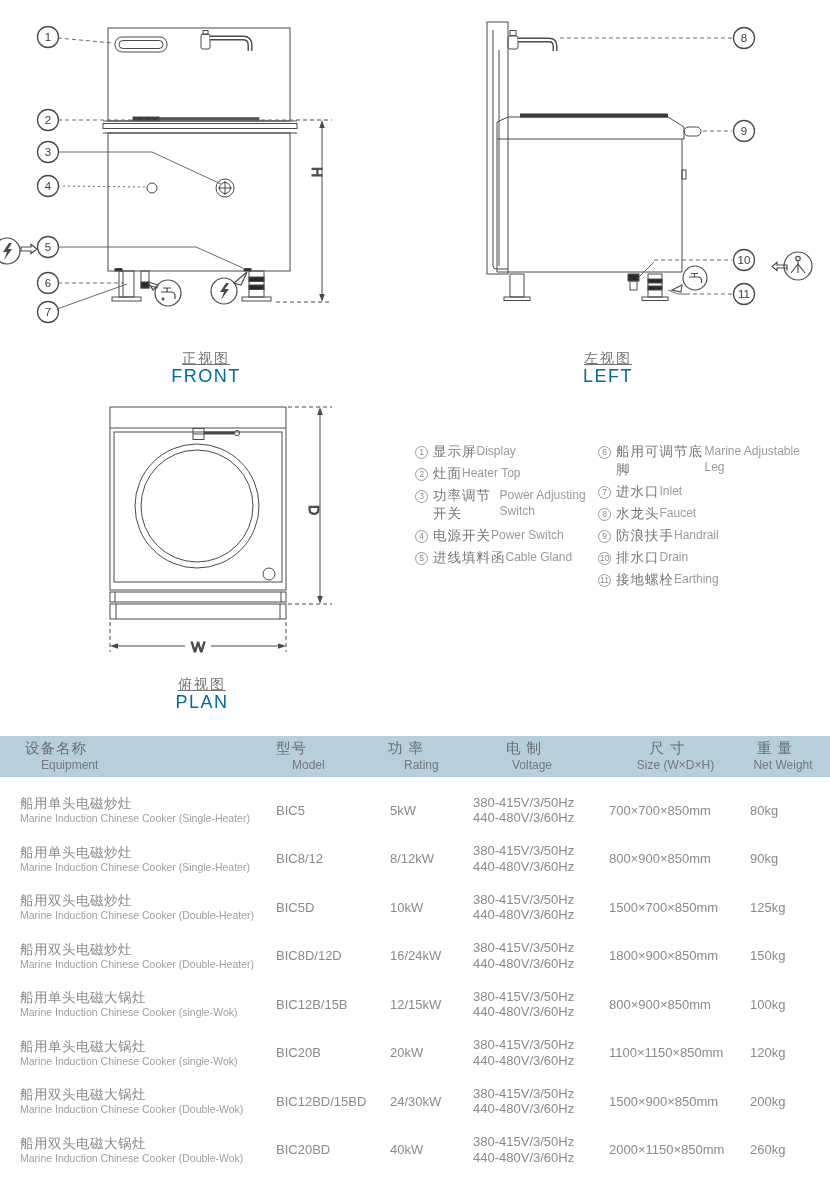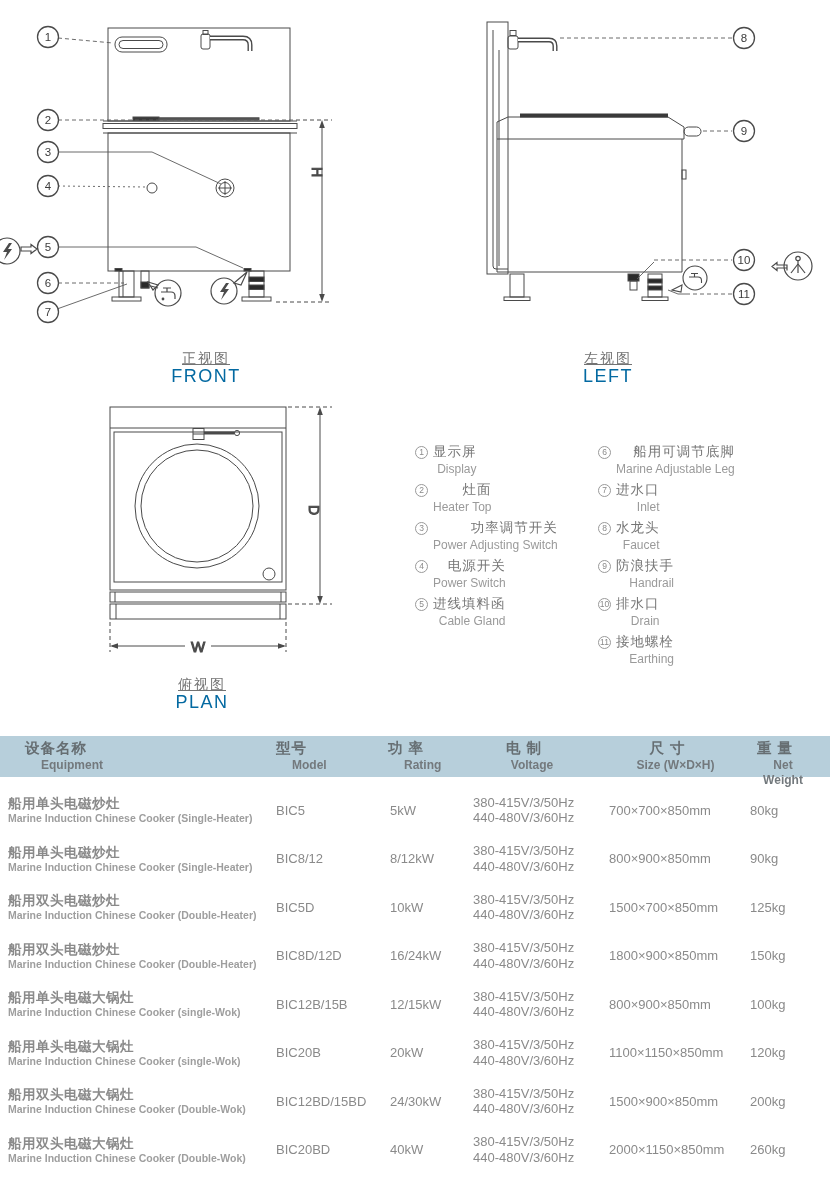--- a/index.html
+++ b/index.html
@@ -11,35 +11,35 @@
 
   .view-label { position:absolute; text-align:center; width:160px; }
   .view-label .cn { font-size:14px; color:#737373; line-height:17px; letter-spacing:2px;text-decoration:underline; }
   .view-label .en { font-size:18px; color:#0369a1; line-height:18px; letter-spacing:1.5px; }
 
   
   .legend-col { position:absolute; top:443px; }
   .lg-item { display:flex; align-items:flex-start; margin-bottom:4px; }
   .lg-num { flex:0 0 13px; width:13px; height:13px; border:1px solid #9a9a9a; border-radius:50%;
             font-size:8.5px; line-height:11px; text-align:center; color:#8a8a8a; margin:3px 5px 0 0; }
-  .lg-texts { display:flex; flex-direction:column;align-items:flex-end; }
+  .lg-texts { display:flex; flex-direction:row; }
   .lg-cn { font-size:13.5px; color:#757575; line-height:18px; letter-spacing:1px; }
   .lg-en { font-size:12px; color:#9a9a9a; line-height:16px; }
 
   
   .tbl-header { position:absolute; left:0; top:736px; width:830px; height:41px; }
-  .hcell { position:absolute; top:3px;font-weight:bold; }
+  .hcell { position:absolute; top:3px; }
   .hcell .cn { font-size:14.5px; color:#666e72; line-height:19px; letter-spacing:1px; }
   .hcell .en { font-size:12px; color:#73797d; line-height:15px;margin-left:16px; }
   .hc-center { text-align:center; }
 
   .tbl-rows { position:absolute; left:0; top:786px; width:830px; }
   .trow { position:relative; width:830px; height:48.5px; }
   .cell { position:absolute; top:0; height:48.5px; display:flex; flex-direction:column; justify-content:center; }
-  .c-equip   { left:8px;  width:250px;font-weight:bold; }
+  .c-equip   { left:20px;  width:250px; }
   .c-model   { left:276px; width:105px;justify-content:center; }
   .c-rating  { left:390px; width:78px;  }
   .c-voltage { left:473px; width:118px; }
   .c-size    { left:609px; width:132px; }
   .c-weight  { left:750px; width:70px;  }
   .row-cn { font-size:13.5px; color:#8a8a8a; line-height:17px; letter-spacing:0.5px; }
   .row-en { font-size:10.5px; color:#9e9e9e; line-height:13px; }
   .mono-val { font-size:13px; color:#8a8a8a; line-height:15.5px; }
 </style>
 </head>

